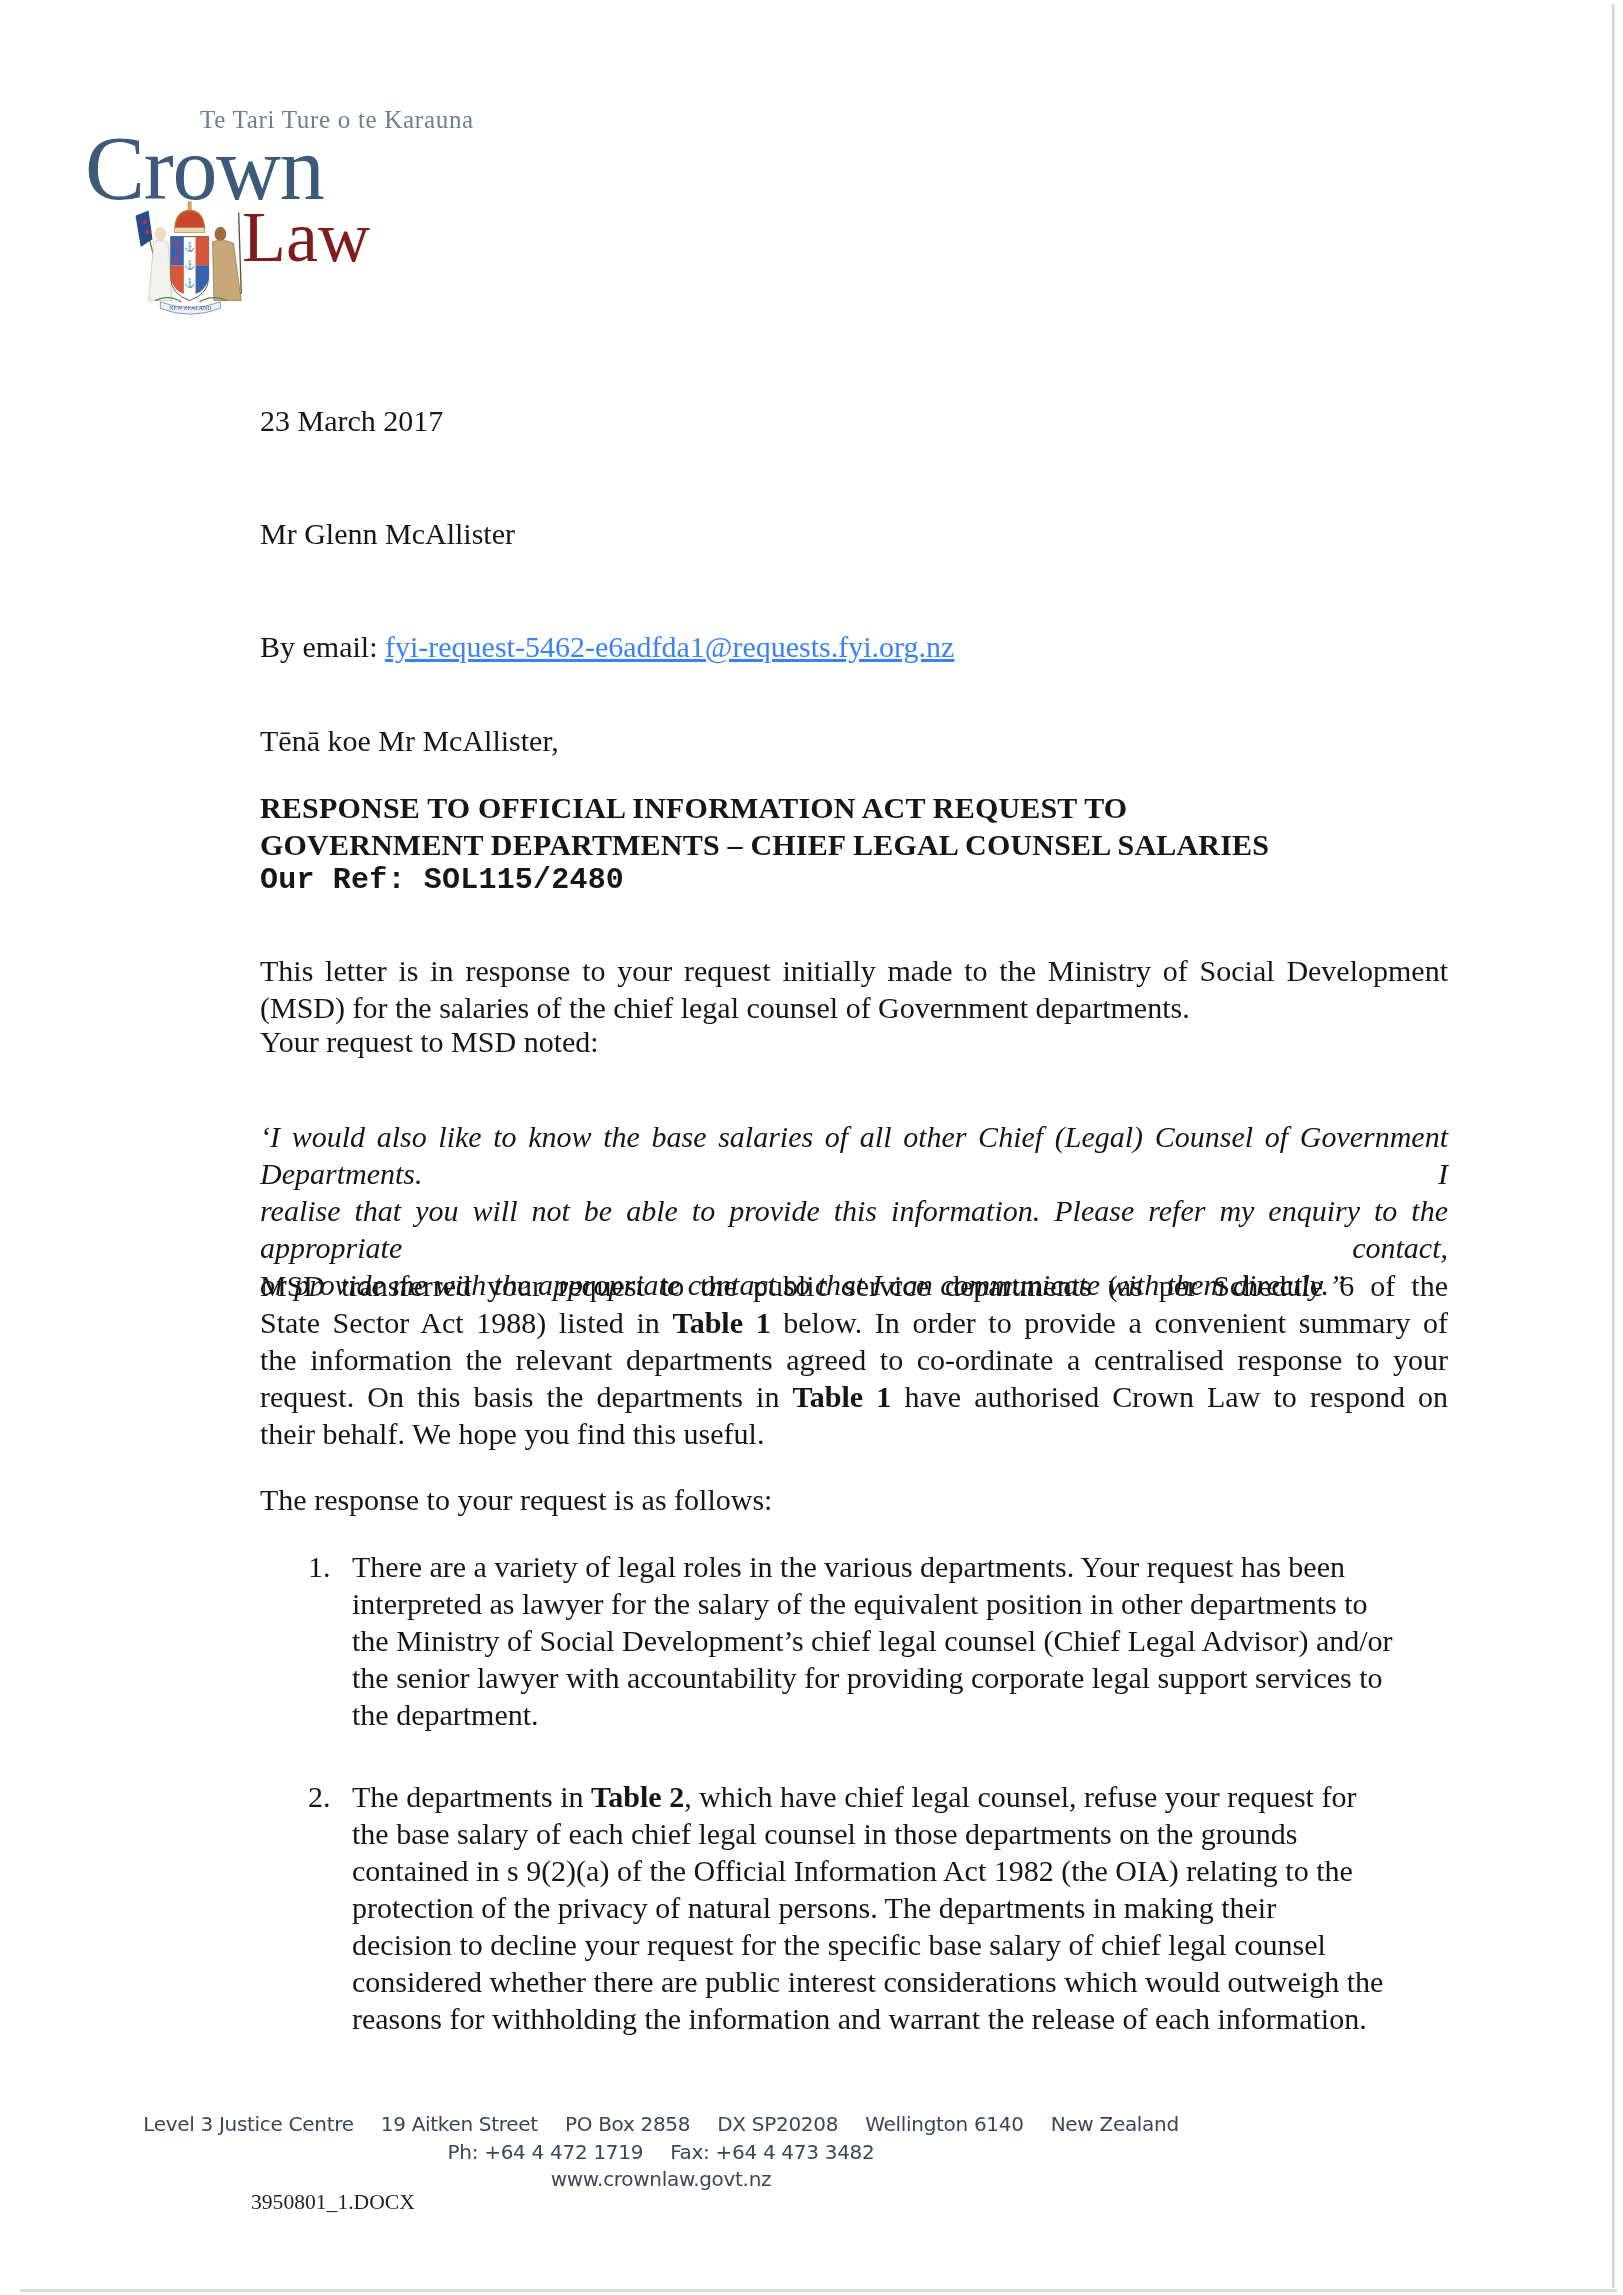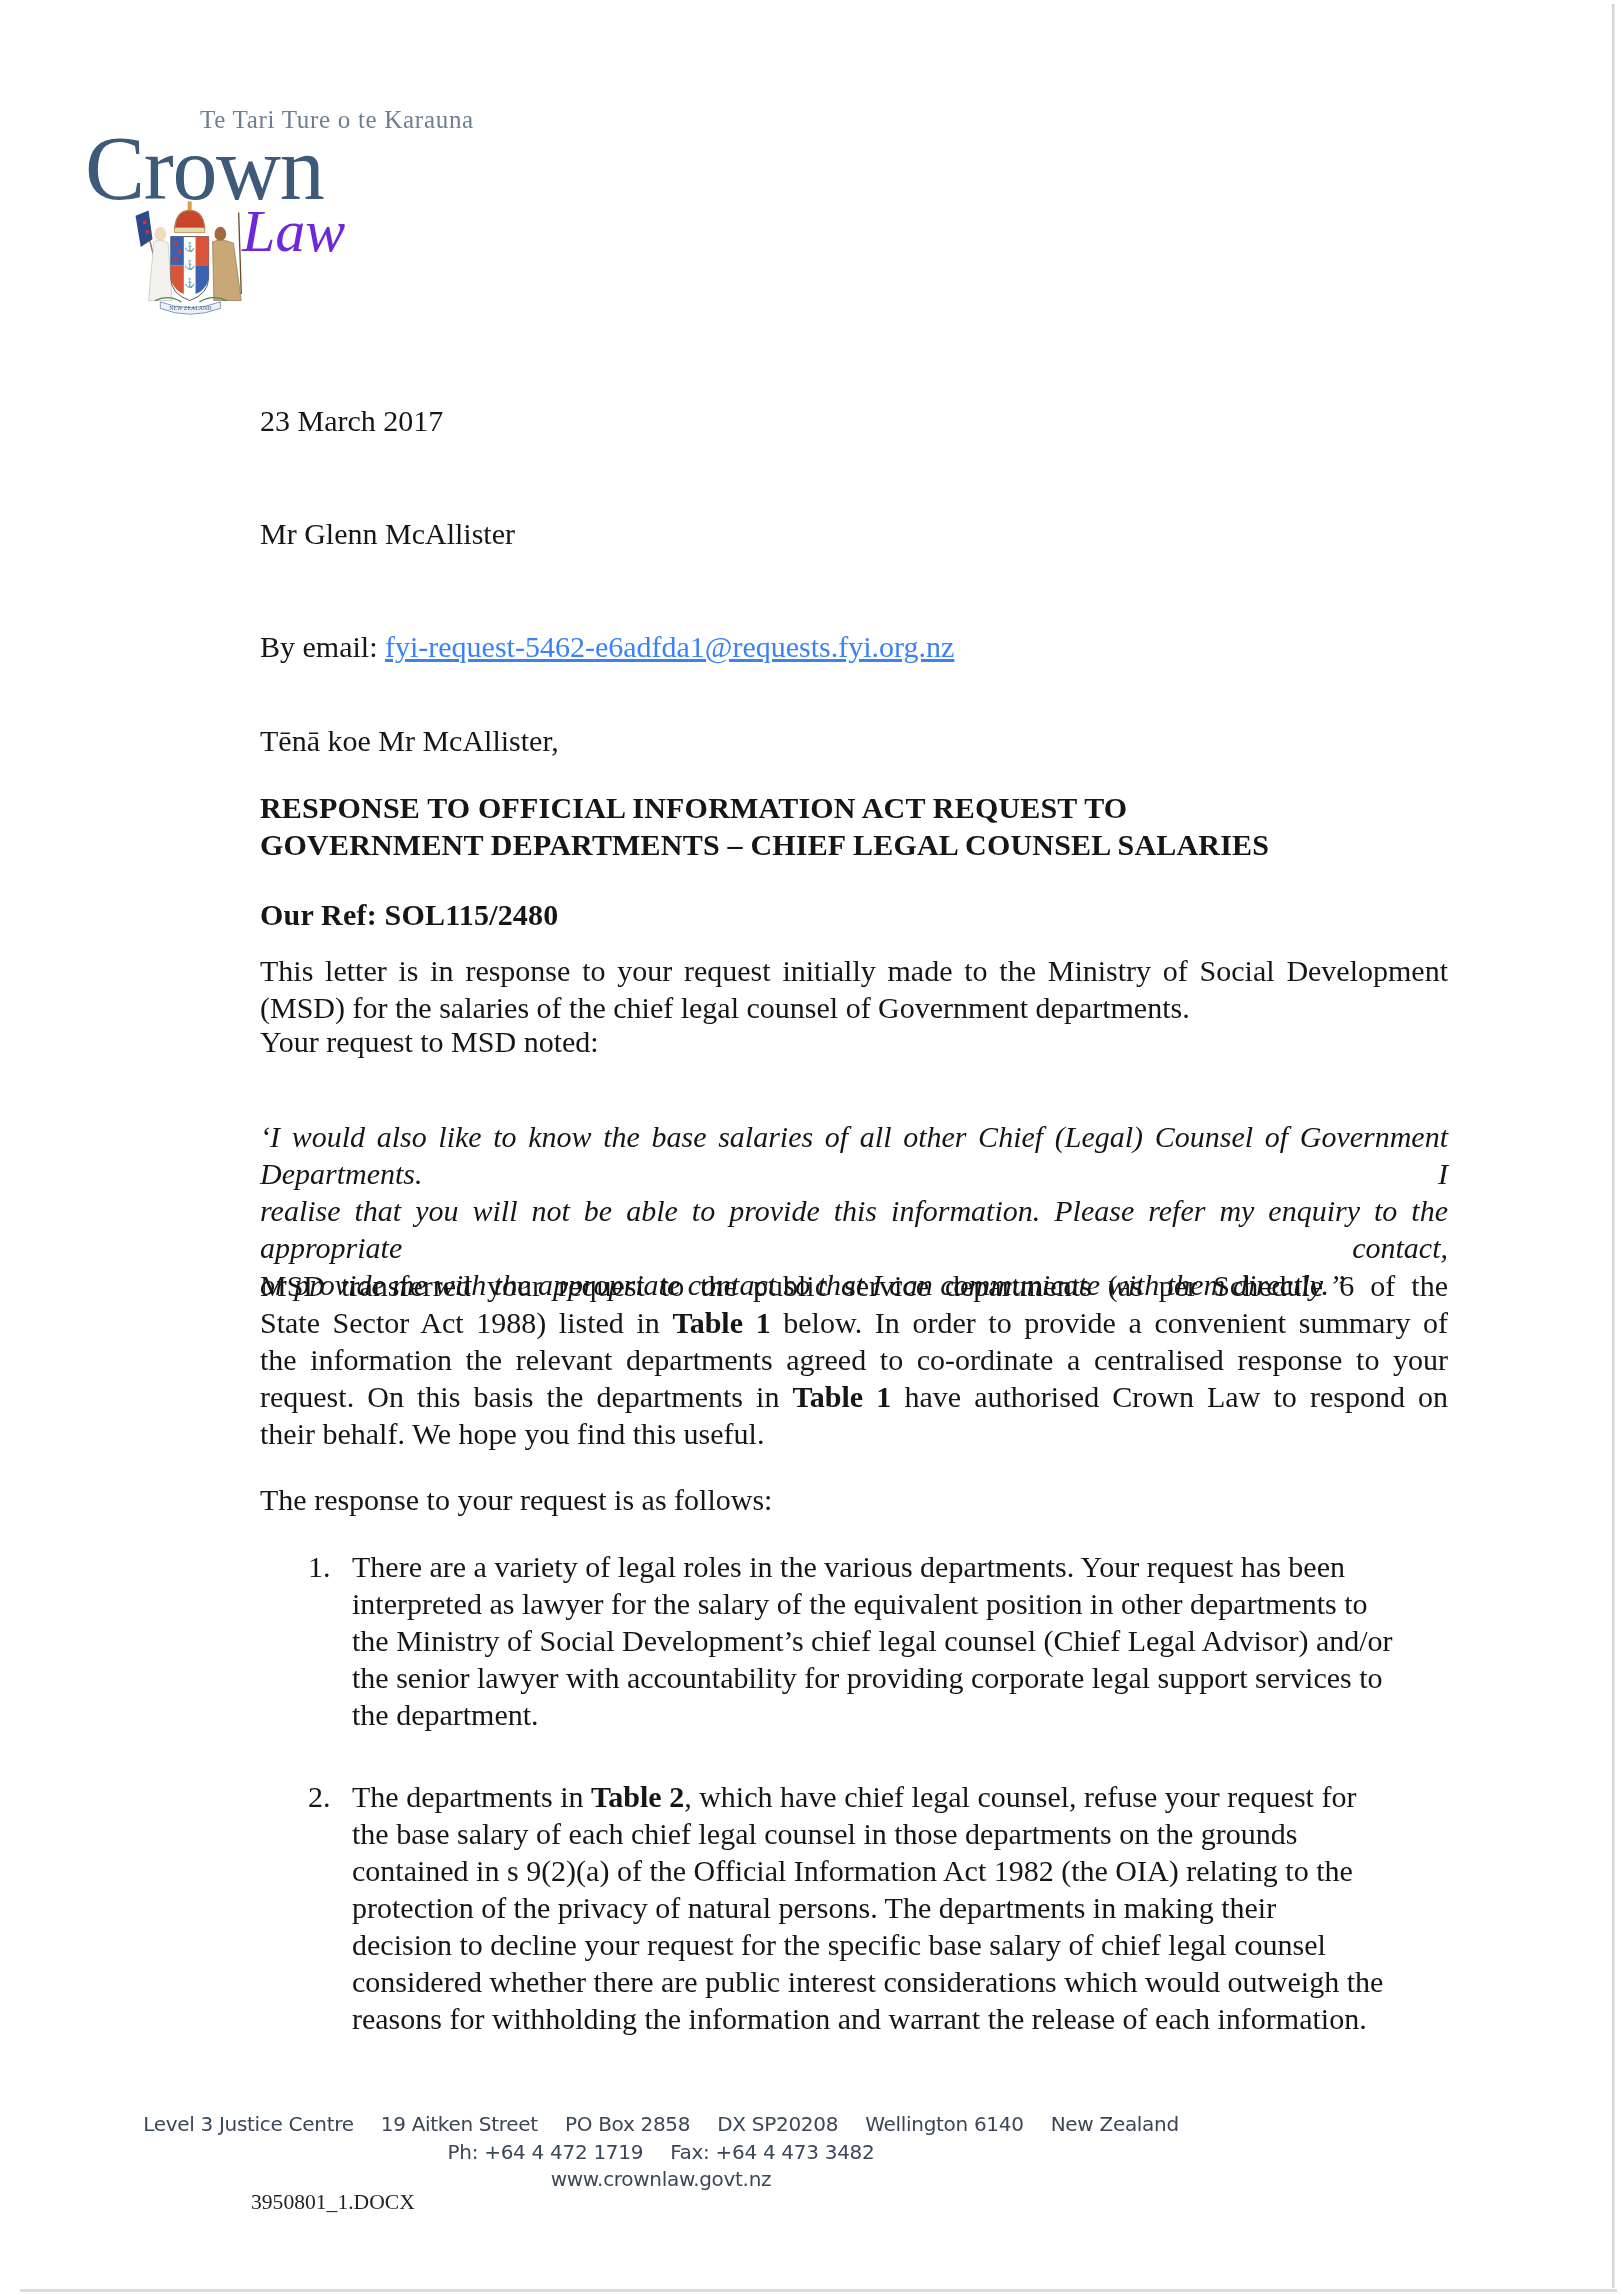--- a/index.html
+++ b/index.html
@@ -5,21 +5,21 @@
   html, body { margin: 0; padding: 0; background: #ffffff; }
   body { width: 1623px; height: 2295px; position: relative; overflow: hidden; font-family: "Liberation Serif", "DejaVu Serif", serif; color: #161616; }
   .page { position: absolute; left: 0; top: 0; width: 1623px; height: 2295px; background: #fff; }
   .scan-edge-right { position: absolute; left: 1612px; top: 3.9px; width: 3.3px; height: 2284px; background: linear-gradient(to right, #cfcfcf, #e8e8e8); }
   .scan-edge-bottom { position: absolute; left: 19.6px; top: 2289px; width: 1597px; height: 2.6px; background: #dcdcdc; }
 
   
   .logo { position: absolute; left: 85px; top: 98px; width: 366px; height: 216px; }
   .logo-tagline { position: absolute; left: 115px; top: 7.9px; font-size: 25px; color: #6d7e90; letter-spacing: 0.7px; white-space: nowrap; }
   .logo-crown { position: absolute; left: 0; top: 26px; font-size: 90px; color: #3d5a78; line-height: 1; letter-spacing: -1.3px; white-space: nowrap; }
-  .logo-law { position: absolute; left: 157px; top: 103px; font-size: 60px; color: #6d28d9; line-height: 1; white-space: nowrap; font-style: italic; }
+  .logo-law { position: absolute; left: 157px; top: 103px; font-size: 72px; color: #7f1d1d; line-height: 1; white-space: nowrap; }
   .coat-of-arms { position: absolute; left: 44px; top: 98px; width: 124px; height: 121px; }
 
   
   .t { position: absolute; left: 260px; font-size: 30px; line-height: 37px; white-space: nowrap; }
   .para { position: absolute; left: 260px; width: 1188px; font-size: 30px; line-height: 37px; text-align: justify; }
   .line { display: block; white-space: nowrap; }
   .justify-line { display: block; text-align: justify; text-align-last: justify; }
   .subject { position: absolute; left: 260px; font-size: 30px; line-height: 37px; font-weight: bold; white-space: nowrap; letter-spacing: 0.2px; }
   .email-link { color: #3b82f6; text-decoration: underline; }
   .quote { position: absolute; left: 260px; width: 1188px; font-size: 30px; line-height: 37px; font-style: italic; }
@@ -86,21 +86,21 @@
   <div class="t" style="top:402px;">23 March 2017</div>
   <div class="t" style="top:515px;">Mr Glenn McAllister</div>
   <div class="t" style="top:628px;">
     <span>By email:</span>
     <a class="email-link">fyi-request-5462-e6adfda1@requests.fyi.org.nz</a>
   </div>
   <div class="t" style="top:722px;">Tēnā koe Mr McAllister,</div>
 
   <div class="subject" style="top:789px;">RESPONSE TO OFFICIAL INFORMATION ACT REQUEST TO</div>
   <div class="subject" style="top:826px;">GOVERNMENT DEPARTMENTS – CHIEF LEGAL COUNSEL SALARIES</div>
-  <div class="subject" style="top:896px;">Our Ref: SOL115/2480</div>
+  <div class="subject" style="top:862px;font-family:Liberation Mono, monospace;">Our Ref: SOL115/2480</div>
 
   <div class="para" style="top:952px;">
     <span class="justify-line">This letter is in response to your request initially made to the Ministry of Social Development</span>
     <span class="line">(MSD) for the salaries of the chief legal counsel of Government departments.</span>
   </div>
 
   <div class="t" style="top:1023px;">Your request to MSD noted:</div>
 
   <div class="quote" style="top:1118px;">
     <span class="justify-line">‘I would also like to know the base salaries of all other Chief (Legal) Counsel of Government Departments. I</span>

